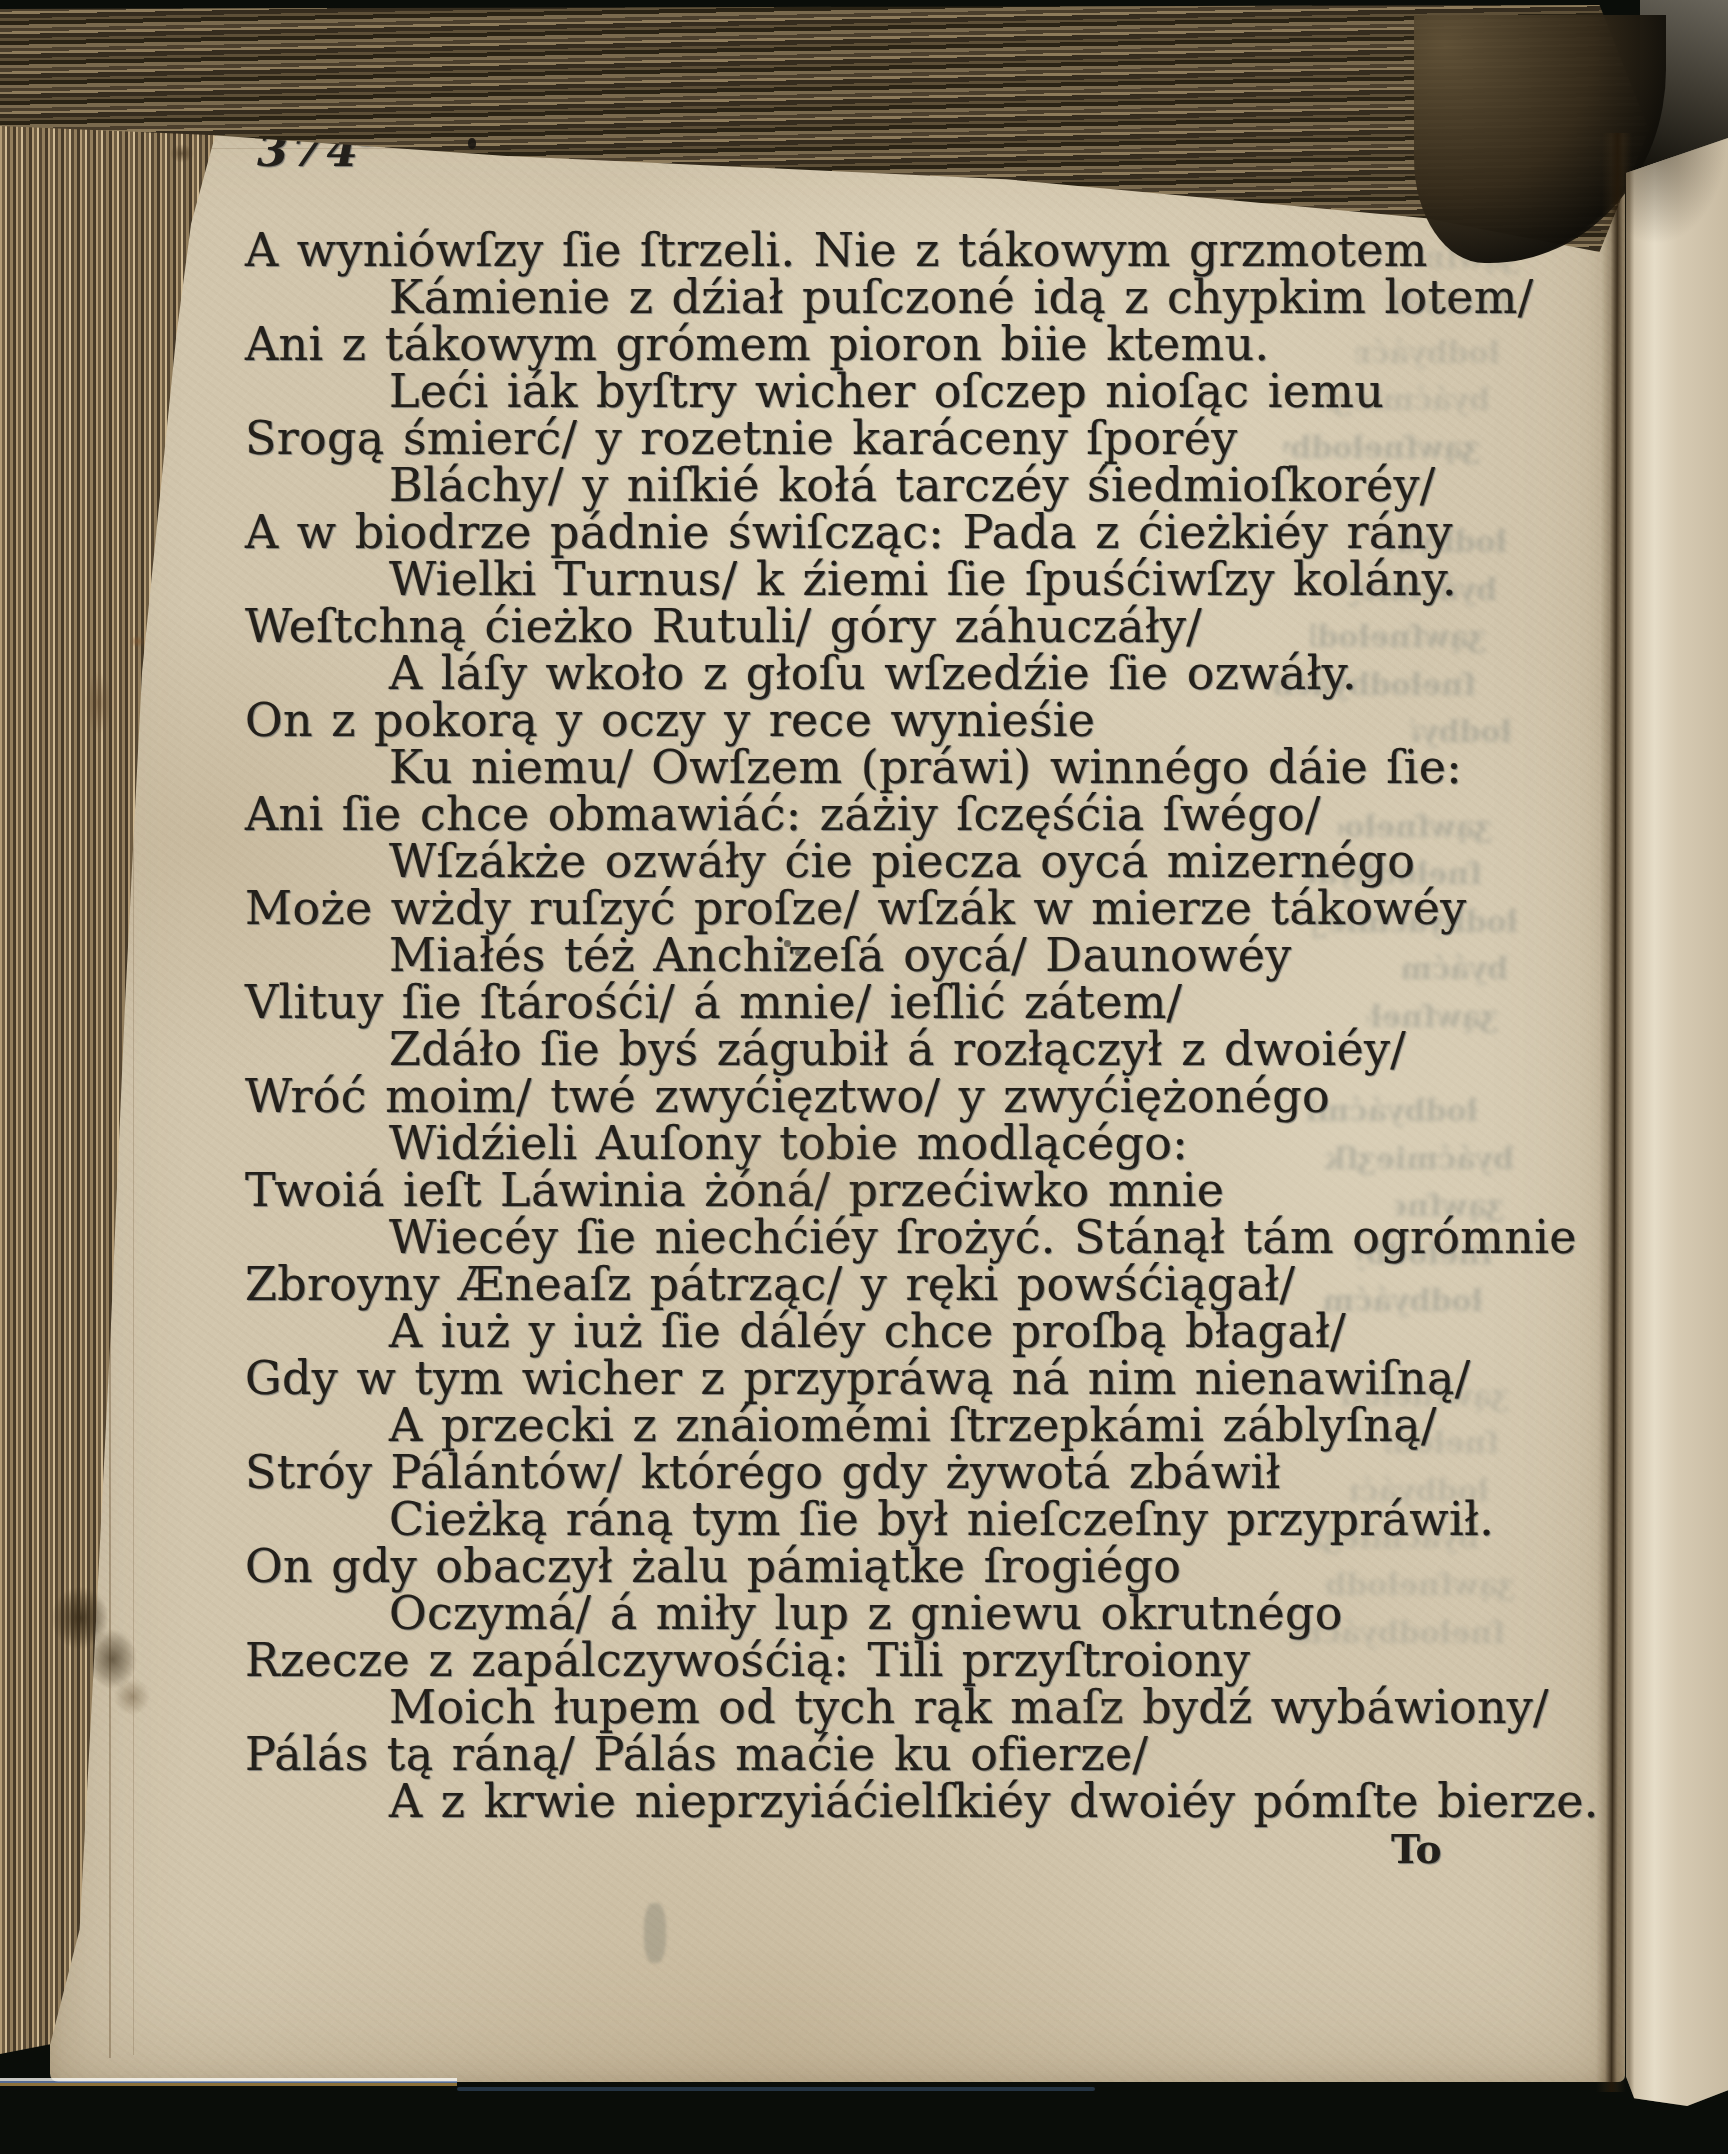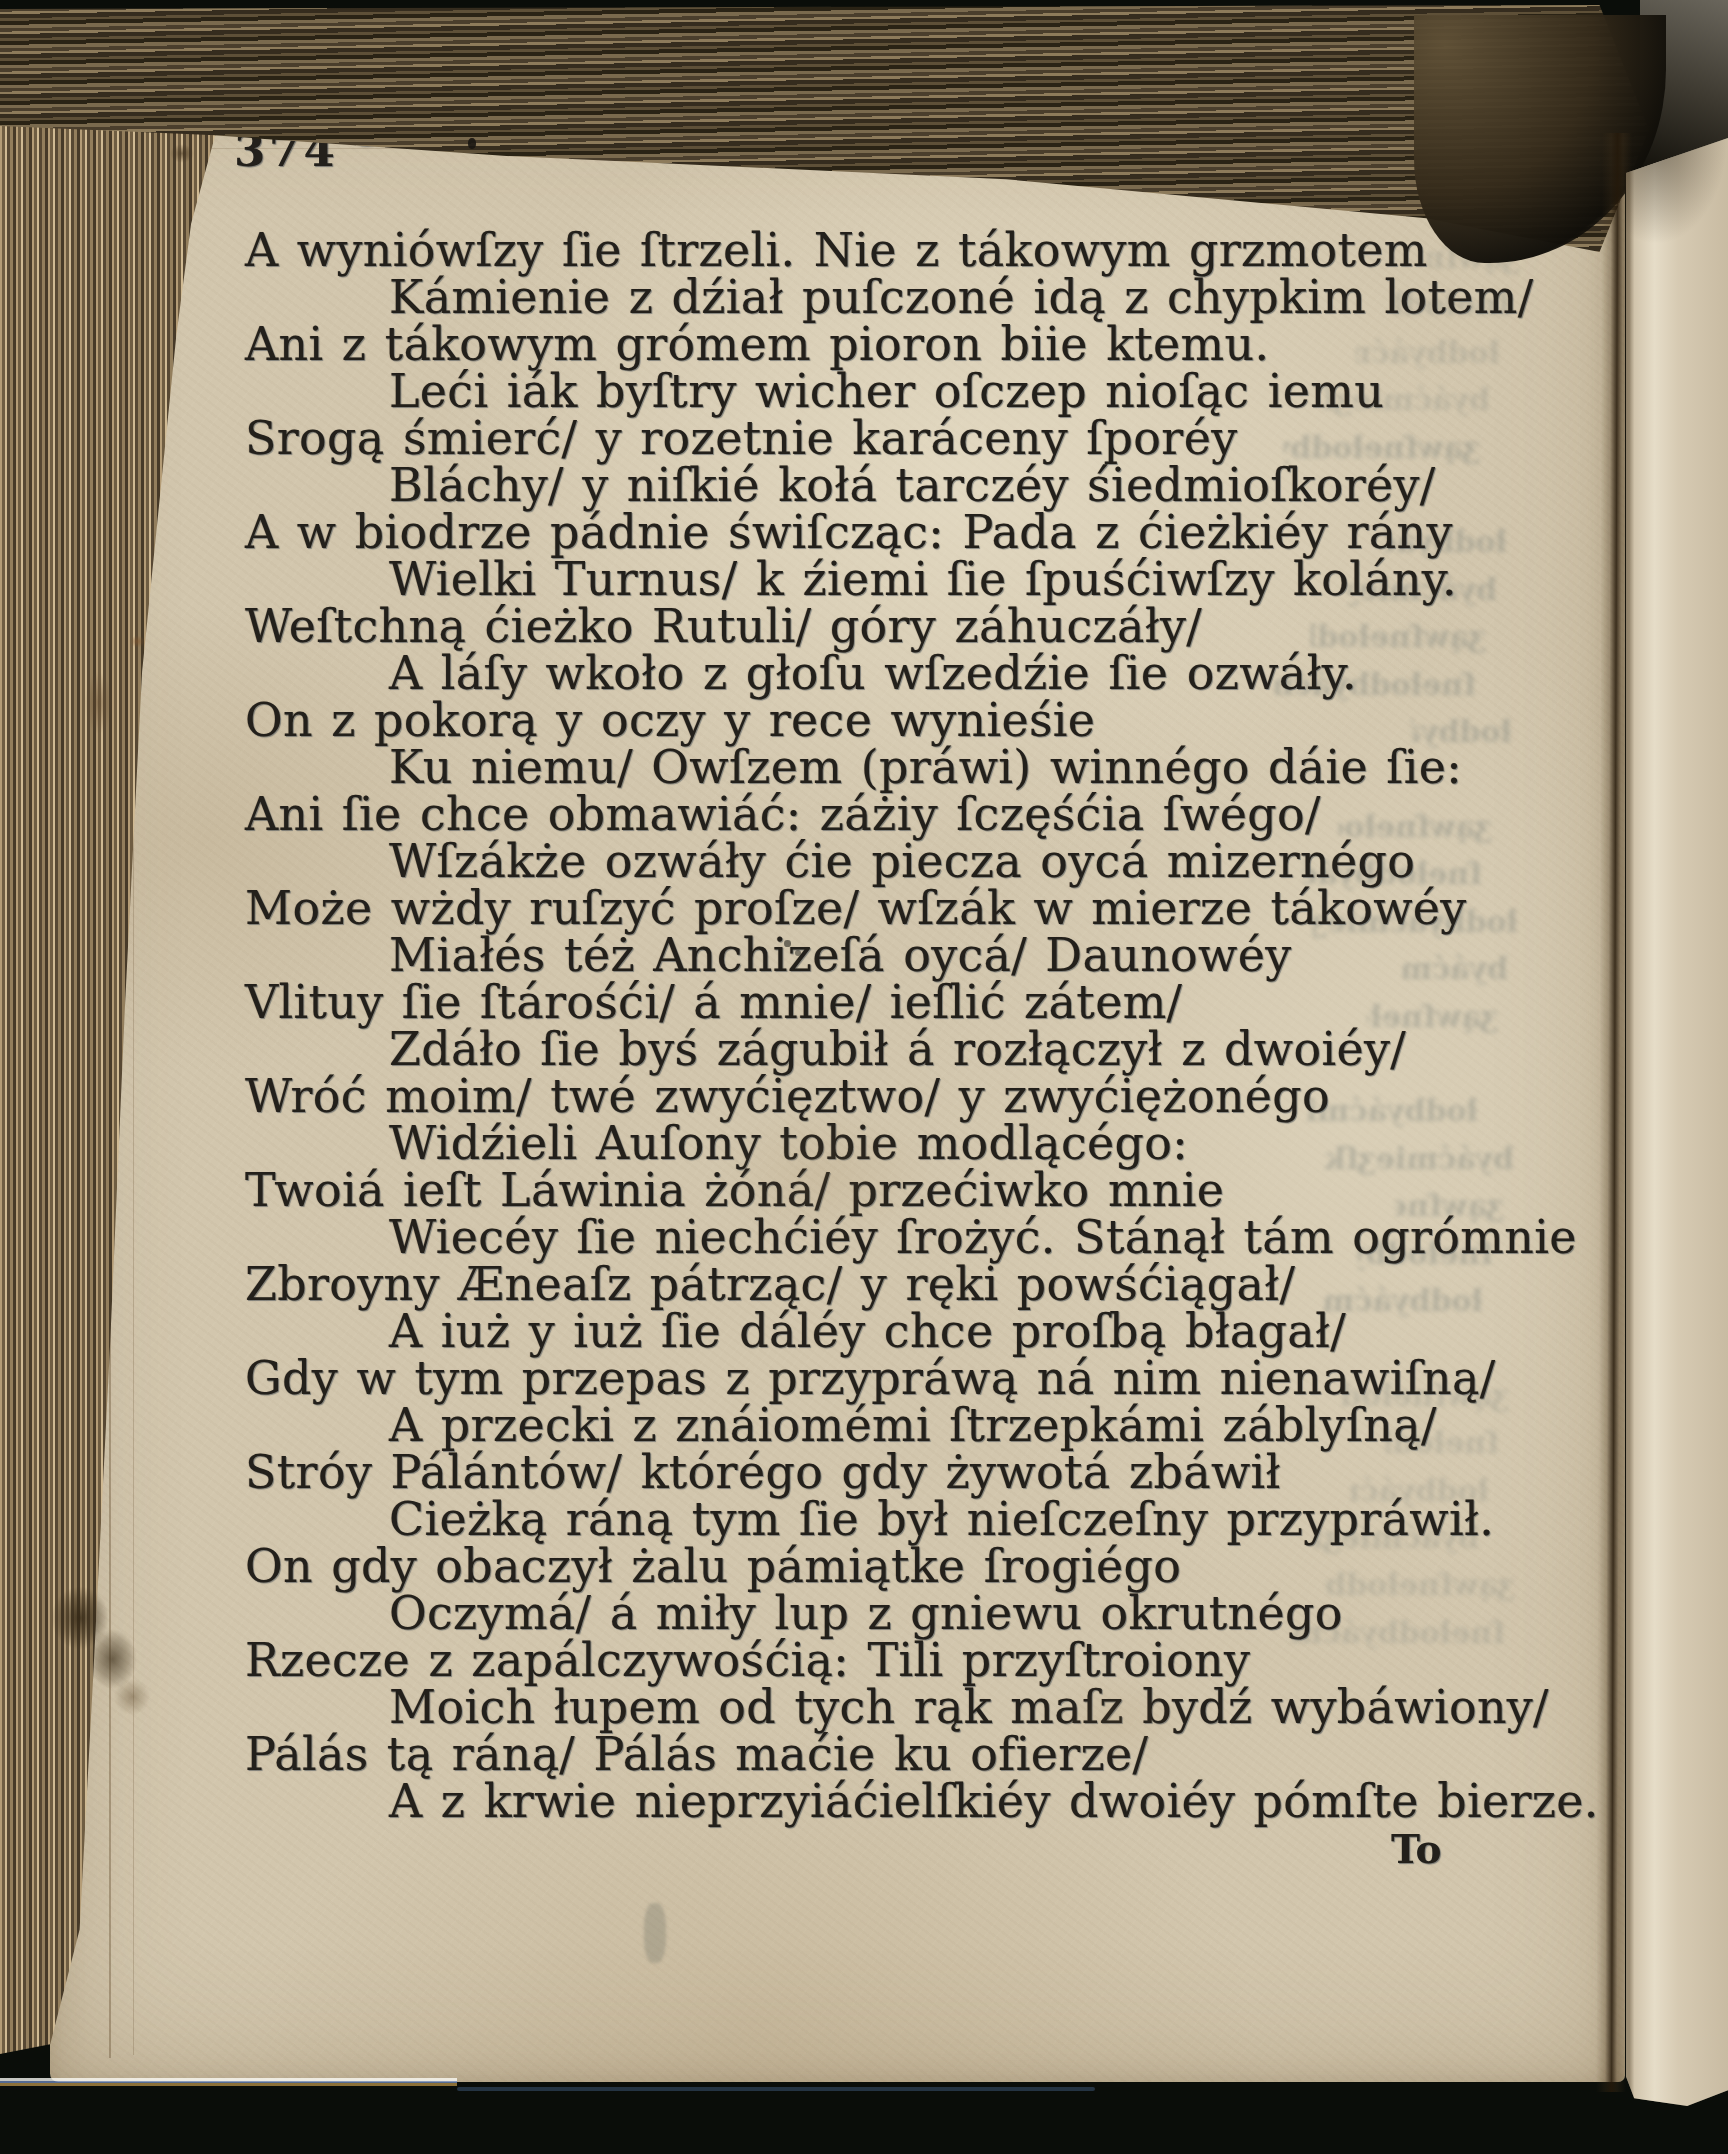--- a/index.html
+++ b/index.html
@@ -27,22 +27,22 @@
 
   
   .edge-line-1{position:absolute;left:109px;top:126px;width:1502px;height:1930px;z-index:2;
     border-left:2.5px solid rgba(110,88,58,0.42);border-top:2.5px solid rgba(110,88,58,0.34);
     border-top-left-radius:76px 46px;pointer-events:none;}
   .edge-line-2{position:absolute;left:133px;top:148px;width:1475px;height:1906px;z-index:2;
     border-left:1.7px solid rgba(110,88,58,0.26);border-top:1.7px solid rgba(110,88,58,0.2);
     border-top-left-radius:67px 40px;pointer-events:none;}
 
   
-  .page-number{position:absolute;left:234px;top:124px;z-index:3;font-size:45px;font-weight:700;
-    color:var(--ink);letter-spacing:3.4px;text-shadow:1px 1px 1px rgba(35,45,60,0.5);}
+  .page-number{position:absolute;left:257px;top:124px;z-index:3;font-size:45px;font-weight:700;
+    color:var(--ink);letter-spacing:3.4px;text-shadow:1px 1px 1px rgba(35,45,60,0.5);font-style:italic;}
   .running-title{position:absolute;left:327px;top:77px;width:856px;z-index:3;margin:0;
     font-size:64px;font-weight:700;text-align:center;color:var(--ink);letter-spacing:2.5px;
     transform:scaleY(1.12);transform-origin:top;
     text-shadow:1.3px 1.3px 1.3px rgba(35,45,60,0.5), -0.4px 0 0.8px rgba(70,45,20,0.35);}
   #poem{position:absolute;left:245px;top:227px;width:1242px;z-index:3;}
   .poem-line{height:47px;line-height:47px;white-space:nowrap;font-size:46px;font-weight:400;
     color:var(--ink);word-spacing:3.4px;letter-spacing:0.3px;
     text-shadow:1px 1px 0.8px rgba(35,48,62,0.45), -0.5px 0.2px 0.7px rgba(75,50,25,0.3);}
   .poem-line.indent{padding-left:144px;}
   .catchword{position:absolute;left:1391px;top:1826px;z-index:3;font-size:39px;font-weight:700;
@@ -175,21 +175,21 @@
       <div class="poem-line">Może wżdy ruſzyć proſze/ wſzák w mierze tákowéy</div>
       <div class="poem-line indent">Miałés téż Anchizeſá oycá/ Daunowéy</div>
       <div class="poem-line">Vlituy ſie ſtárośći/ á mnie/ ieſlić zátem/</div>
       <div class="poem-line indent">Zdáło ſie byś zágubił á rozłączył z dwoiéy/</div>
       <div class="poem-line">Wróć moim/ twé zwyćięztwo/ y zwyćiężonégo</div>
       <div class="poem-line indent">Widźieli Auſony tobie modlącégo:</div>
       <div class="poem-line">Twoiá ieſt Láwinia żóná/ przećiwko mnie</div>
       <div class="poem-line indent">Wiecéy ſie niechćiéy ſrożyć. Stánął tám ogrómnie</div>
       <div class="poem-line">Zbroyny Æneaſz pátrząc/ y ręki powśćiągał/</div>
       <div class="poem-line indent">A iuż y iuż ſie dáléy chce proſbą błagał/</div>
-      <div class="poem-line">Gdy w tym przepas z przypráwą ná nim nienawiſną/</div>
+      <div class="poem-line">Gdy w tym wicher z przypráwą ná nim nienawiſną/</div>
       <div class="poem-line indent">A przecki z znáiomémi ſtrzepkámi záblyſną/</div>
       <div class="poem-line">Stróy Pálántów/ którégo gdy żywotá zbáwił</div>
       <div class="poem-line indent">Cieżką ráną tym ſie był nieſczeſny przypráwił.</div>
       <div class="poem-line">On gdy obaczył żalu pámiątke ſrogiégo</div>
       <div class="poem-line indent">Oczymá/ á miły lup z gniewu okrutnégo</div>
       <div class="poem-line">Rzecze z zapálczywośćią: Tili przyſtroiony</div>
       <div class="poem-line indent">Moich łupem od tych rąk maſz bydź wybáwiony/</div>
       <div class="poem-line">Pálás tą ráną/ Pálás maćie ku ofierze/</div>
       <div class="poem-line indent">A z krwie nieprzyiáćielſkiéy dwoiéy pómſte bierze.</div>
     </div>

